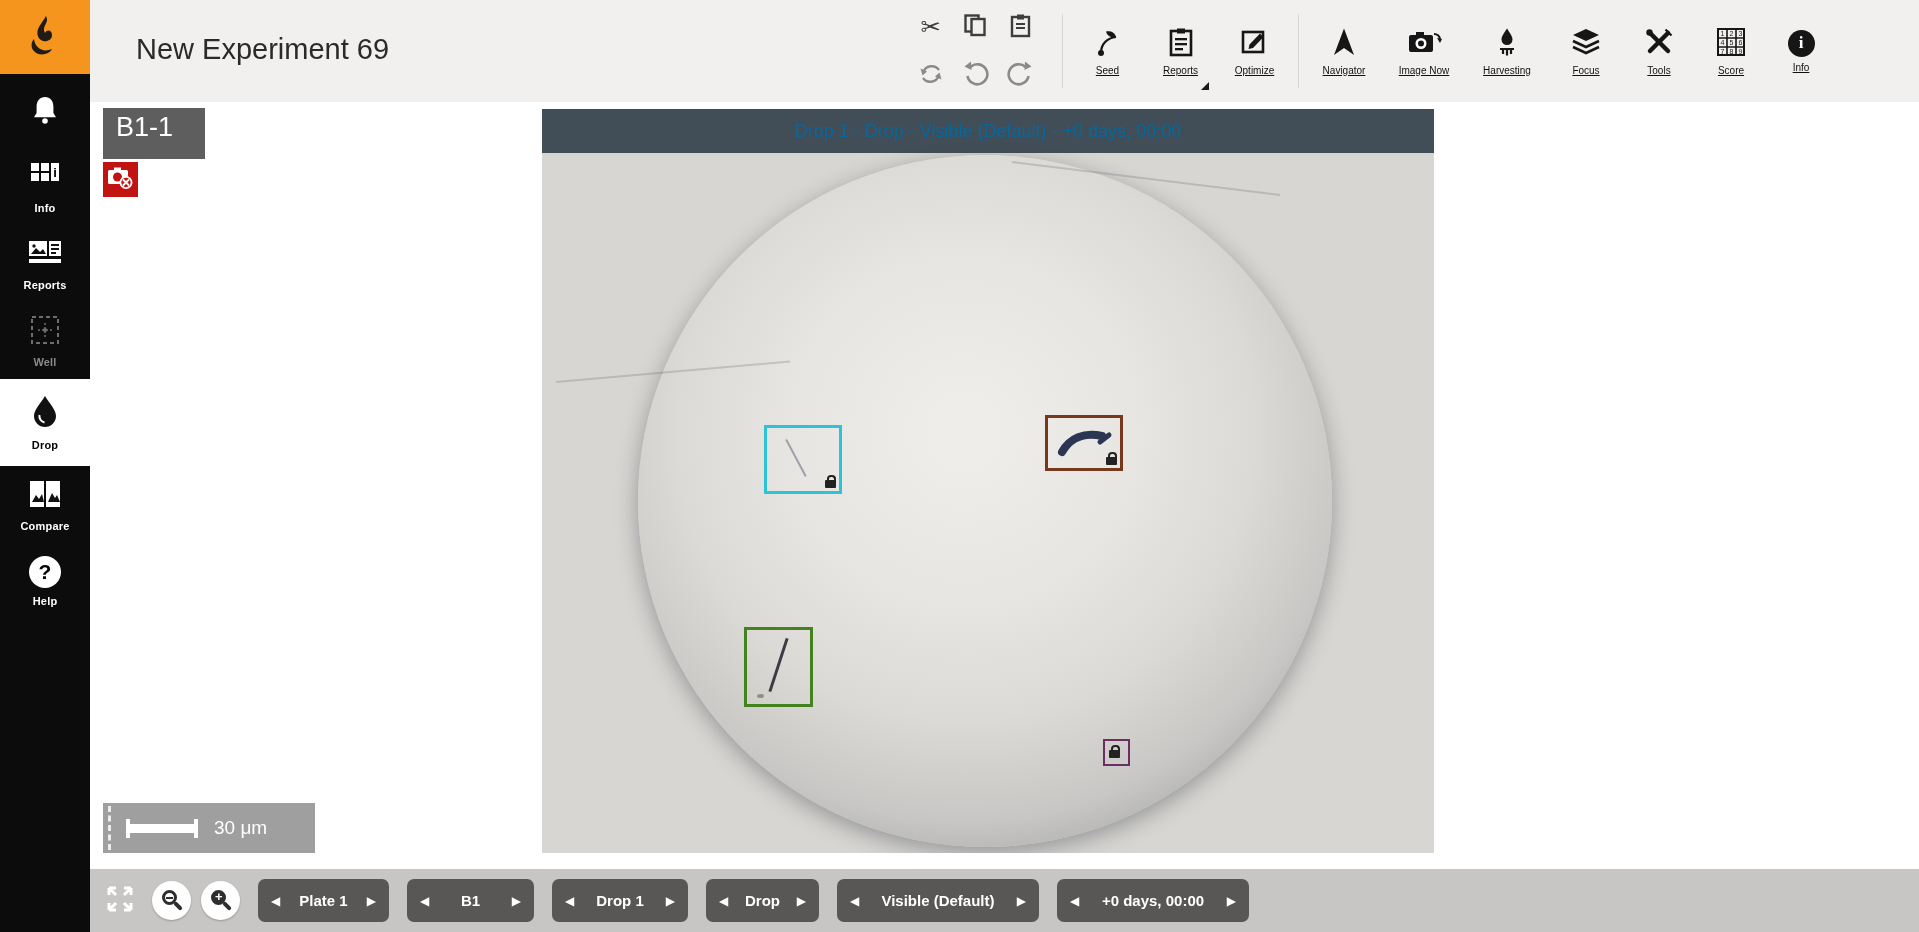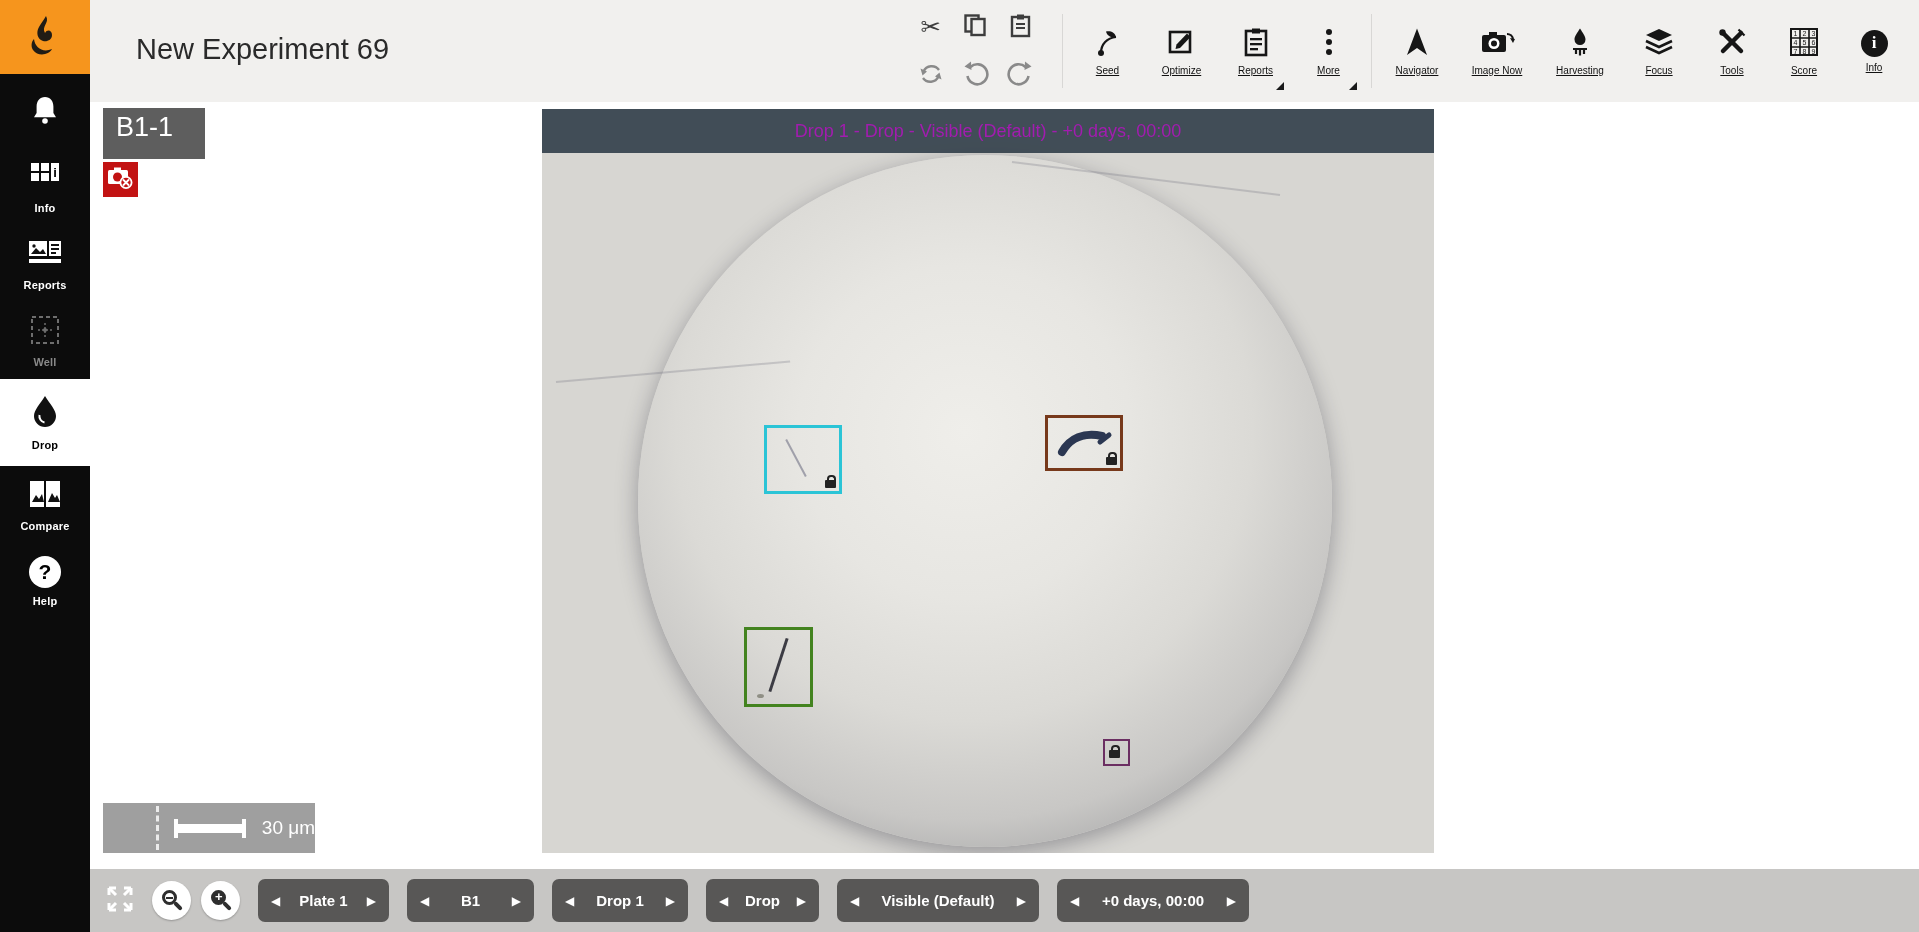--- a/index.html
+++ b/index.html
@@ -32,35 +32,35 @@
   .action.dd::after { content:""; position:absolute; right:8px; bottom:12px; border-left:8px solid transparent; border-bottom:8px solid #1a1a1a; }
   .asep { width:1px; background:#d8d7d5; margin:14px 6px; }
   .hdr-info-circle { width:27px; height:27px; border-radius:50%; background:#161616; color:#fff; font-size:17px; font-weight:bold; font-family:"Liberation Serif",serif; display:flex; align-items:center; justify-content:center; }
 
   
   .workspace { flex:1; position:relative; background:#fff; overflow:hidden; }
   .well-label { position:absolute; left:13px; top:6px; background:#5e5e5e; color:#fff; font-size:27px; padding:4px 32px 16px 13px; }
   .noimg { position:absolute; left:13px; top:60px; width:35px; height:35px; background:#c21313; display:flex; align-items:center; justify-content:center; }
 
   .viewer { position:absolute; left:452px; top:7px; width:892px; height:744px; background:#d7d6d2; overflow:hidden; }
-  .vtitle { position:absolute; top:0; left:0; right:0; height:44px; background:rgba(44,58,69,0.88); color:#a21caf; font-size:18px; display:flex; align-items:center; justify-content:center; z-index:5; }
+  .vtitle { position:absolute; top:0; left:0; right:0; height:44px; background:rgba(44,58,69,0.88); color:#0369a1; font-size:18px; display:flex; align-items:center; justify-content:center; z-index:5; }
   .dropcircle { position:absolute; left:96px; top:46px; width:694px; height:692px; border-radius:50%;
     background:radial-gradient(circle at 47% 40%, #efeeea 0%, #e7e6e2 30%, #dbdad6 52%, #c8c7c5 70%, #acacac 81%, #84848c 90%, #4e4e5c 96%, #343442 99%);
     box-shadow:0 6px 22px rgba(30,30,45,0.35); }
   .scratch { position:absolute; height:2px; background:rgba(100,100,115,0.25); transform-origin:left center; }
 
   .ann { position:absolute; border:3px solid #888; z-index:6; }
   .lock { position:absolute; width:11px; height:8px; background:#222; border-radius:1px; right:3px; bottom:3px; }
   .lock::before { content:""; position:absolute; top:-5px; left:1.5px; width:5px; height:6px; border:2px solid #222; border-bottom:none; border-radius:4px 4px 0 0; }
   .lock.inleft { right:auto; left:4px; bottom:auto; top:9px; }
   .needle-cyan { position:absolute; left:28px; top:9px; width:2px; height:42px; background:#a0a0aa; transform:rotate(-28deg); }
   .needle-green { position:absolute; left:30px; top:7px; width:3px; height:56px; background:#3c3c44; transform:rotate(18deg); }
   .speck { position:absolute; left:10px; bottom:6px; width:7px; height:4px; border-radius:50%; background:#8f8f85; }
 
-  .scalebar { position:absolute; left:13px; bottom:16px; width:212px; height:50px; background:rgba(122,122,122,0.72); display:flex; align-items:center;justify-content:flex-end; }
+  .scalebar { position:absolute; left:13px; bottom:16px; width:212px; height:50px; background:rgba(122,122,122,0.72); display:flex; align-items:center; }
   .dashline { height:44px; border-left:3px dashed #ececec; margin-left:5px; }
   .ruler { width:72px; height:9px; background:#fff; margin-left:15px; position:relative; }
   .ruler::before,.ruler::after { content:""; position:absolute; top:-5px; width:4px; height:19px; background:#fff; }
   .ruler::before { left:0; } .ruler::after { right:0; }
   .scaletext { color:#fff; font-size:19px; margin-left:16px; }
 
   
   .footer { flex:0 0 63px; background:#c7c6c4; display:flex; align-items:center; padding-left:8px; }
   .fitbtn { width:44px; height:44px; display:flex; align-items:center; justify-content:center; }
   .zoombtn { width:39px; height:39px; border-radius:50%; background:#fff; display:flex; align-items:center; justify-content:center; margin-left:10px; box-shadow:0 1px 2px rgba(0,0,0,0.25); }
@@ -225,50 +225,40 @@
       <button class="action" style="width:73px">
         <span>
           <svg width="30" height="30" viewBox="0 0 30 30">
             <path d="M8 26 c 0 -9 6 -15 15 -16" stroke="#161616" stroke-width="2.2" fill="none"></path>
             <path d="M23 10 c -1 -4.5 -5.5 -6.5 -10 -5.5 c 1 4.5 5.5 6.5 10 5.5 z" fill="#161616"></path>
             <circle cx="8" cy="26" r="3" fill="#161616"></circle>
           </svg>
         </span>
         <span class="alabel">Seed</span>
       </button>
-      <button class="action" style="width:75px">
-        <span>
-          <svg width="30" height="30" viewBox="0 0 30 30">
-            <rect x="3" y="5" width="20" height="20" fill="none" stroke="#161616" stroke-width="2.6"></rect>
-            <path d="M9.5 17.5 l10.5 -11 3.5 3.5 -10.5 11 -4.5 1 z" fill="#161616"></path>
-          </svg>
-        </span>
-        <span class="alabel">Optimize</span>
-      </button>
       <button class="action dd" style="width:73px">
         <span>
           <svg width="28" height="30" viewBox="0 0 28 30">
             <rect x="4" y="4" width="20" height="24" fill="none" stroke="#161616" stroke-width="2.6"></rect>
             <rect x="10" y="1.5" width="8" height="5" fill="#161616"></rect>
             <rect x="8" y="11" width="12" height="2.3" fill="#161616"></rect>
             <rect x="8" y="16" width="12" height="2.3" fill="#161616"></rect>
             <rect x="8" y="21" width="8" height="2.3" fill="#161616"></rect>
           </svg>
         </span>
         <span class="alabel">Reports</span>
       </button>
-      <button class="action dd" style="width:73px">
-        <span>
-          <svg width="10" height="30" viewBox="0 0 10 30">
-              <circle cx="5" cy="5" r="3" fill="#161616"></circle>
-              <circle cx="5" cy="15" r="3" fill="#161616"></circle>
-              <circle cx="5" cy="25" r="3" fill="#161616"></circle>
-            </svg>
-        </span>
-        <span class="alabel">More</span>
+      <button class="action" style="width:75px">
+        <span>
+          <svg width="30" height="30" viewBox="0 0 30 30">
+            <rect x="3" y="5" width="20" height="20" fill="none" stroke="#161616" stroke-width="2.6"></rect>
+            <path d="M9.5 17.5 l10.5 -11 3.5 3.5 -10.5 11 -4.5 1 z" fill="#161616"></path>
+          </svg>
+        </span>
+        <span class="alabel">Optimize</span>
       </button>
 
       <div class="asep"></div>
 
       <button class="action" style="width:78px">
         <span>
           <svg width="26" height="30" viewBox="0 0 26 30">
               <path d="M13 1.5 L23 28 L13 21 L3 28 Z" fill="#161616"></path>
             </svg>
         </span>

